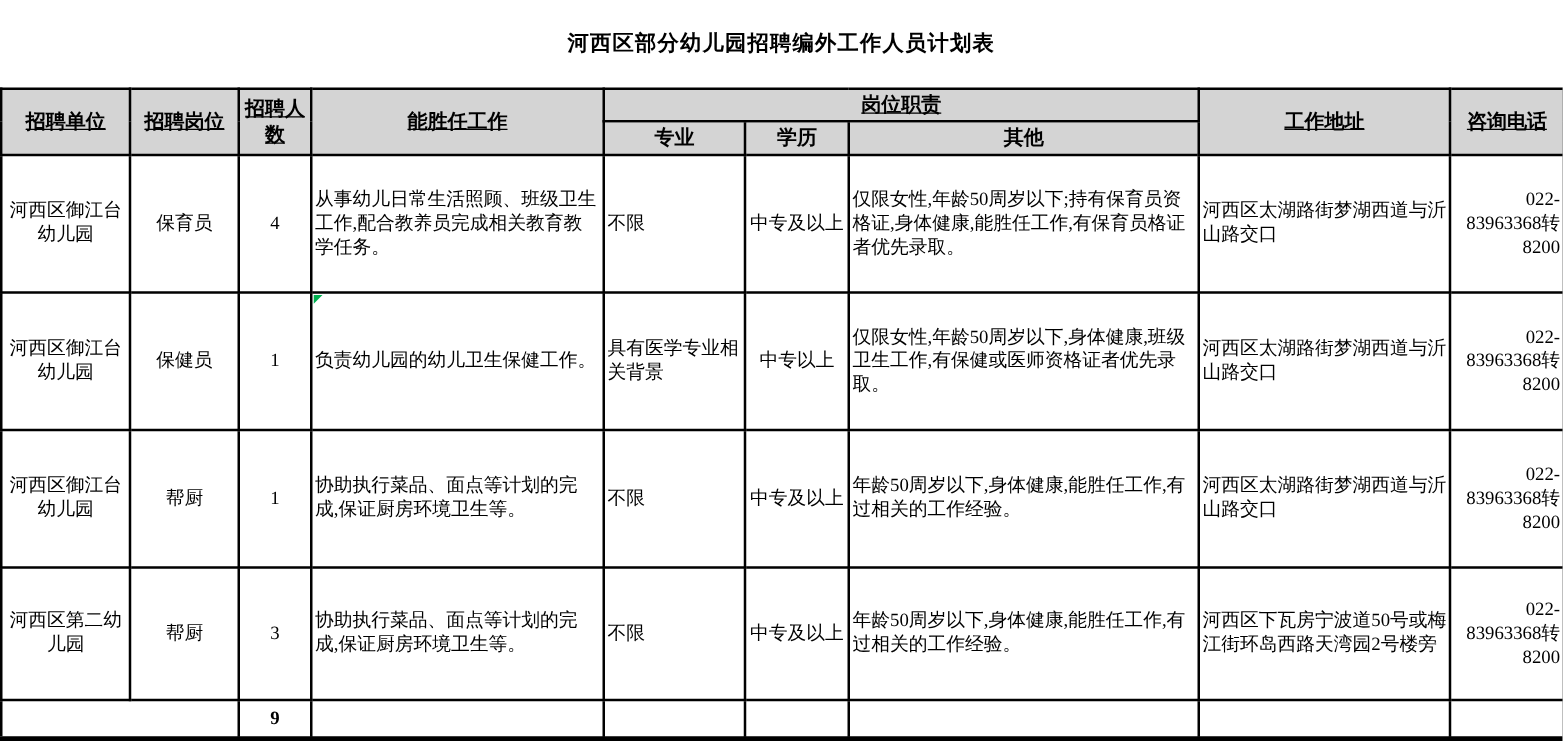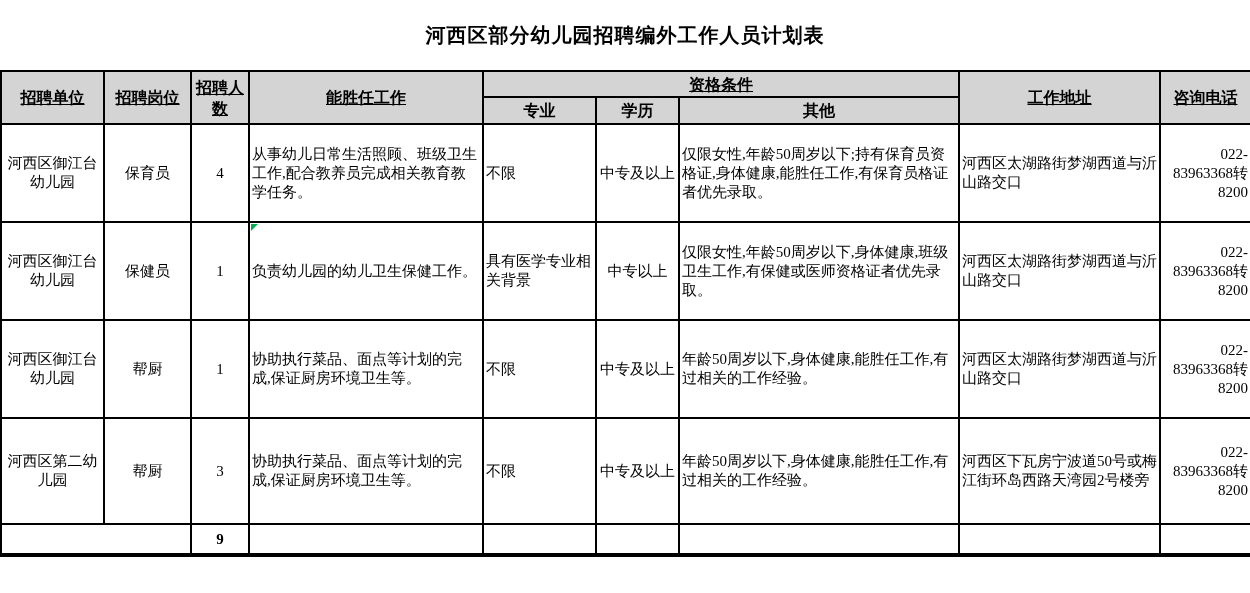--- a/index.html
+++ b/index.html
@@ -7,40 +7,40 @@
     --marker-color:#00b050;
     --border-color:#000;
   }
   *{box-sizing:border-box;}
   html,body{margin:0;padding:0;}
   body{
     width:1250px;height:593px;background:#fff;overflow:hidden;
     font-family:"Liberation Serif","DejaVu Serif",serif;color:#000;
   }
   .page-title{
-    text-align:center;font-size:20px;font-weight:bold;
+    text-align:center;font-size:17px;font-weight:bold;
     padding:19px 0 19px 0;line-height:32px;letter-spacing:1px;
   }
   table.recruit{
     border-collapse:collapse;table-layout:fixed;width:1250px;
   }
   table.recruit th,table.recruit td{
     border:2px solid var(--border-color);
     vertical-align:middle;overflow:hidden;
     padding:0 2px;
   }
   table.recruit{border-bottom:4px solid var(--border-color);}
   thead th{
     background:var(--header-bg);
     font-size:16px;font-weight:bold;text-align:center;
     line-height:21px;padding:0 4px;
   }
   tr.hrow1{height:26px;text-decoration:underline;}
   tr.hrow2{height:27px;}
-  tbody tr{height:98px;}
+  tbody tr{height:110px;}
   tbody tr.short{height:106px;}
   tfoot tr{height:31px;}
   td{font-size:15px;line-height:19px;}
   .c-center{text-align:center;}
   .c-left{text-align:left;}
   td.cell-education{padding:0 6px;}
   td.cell-major{padding:0 6px;text-align:left;}
   td.cell-duties,td.cell-other,td.cell-address{padding:0 2px;}
   td.cell-phone{text-align:right;padding:0 4px;}
   td.total-cell{text-align:center;font-weight:bold;}
@@ -67,21 +67,21 @@
     <col style="width:280px">
       <col style="width:201px">
       <col style="width:91px">
   </colgroup>
   <thead>
     <tr class="hrow1">
       <th rowspan="2">招聘单位</th>
       <th rowspan="2">招聘岗位</th>
       <th rowspan="2">招聘人数</th>
       <th rowspan="2">能胜任工作</th>
-      <th colspan="3">资格条件</th>
+      <th colspan="3">岗位职责</th>
       <th rowspan="2">工作地址</th>
       <th rowspan="2">咨询电话</th>
     </tr>
     <tr class="hrow2">
       <th>专业</th>
       <th>学历</th>
       <th>其他</th>
     </tr>
   </thead>
   <tbody>

